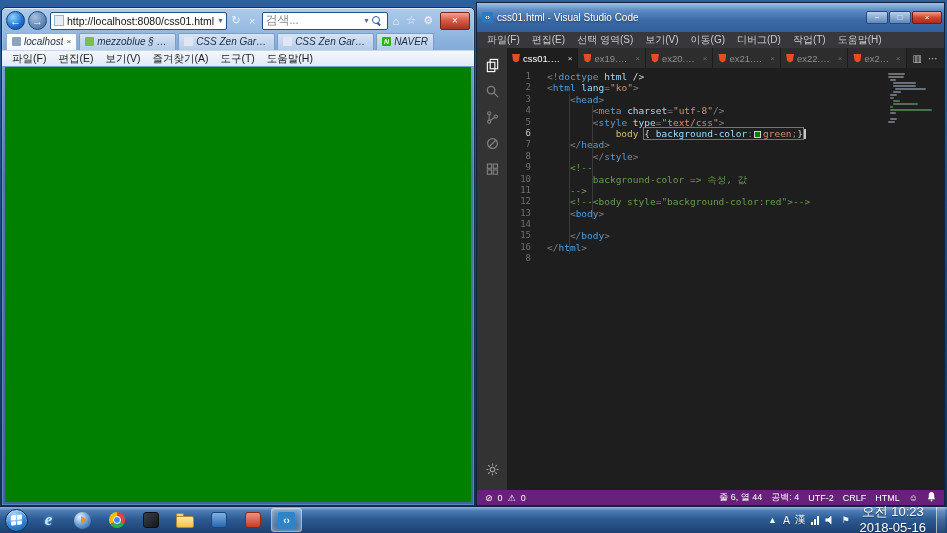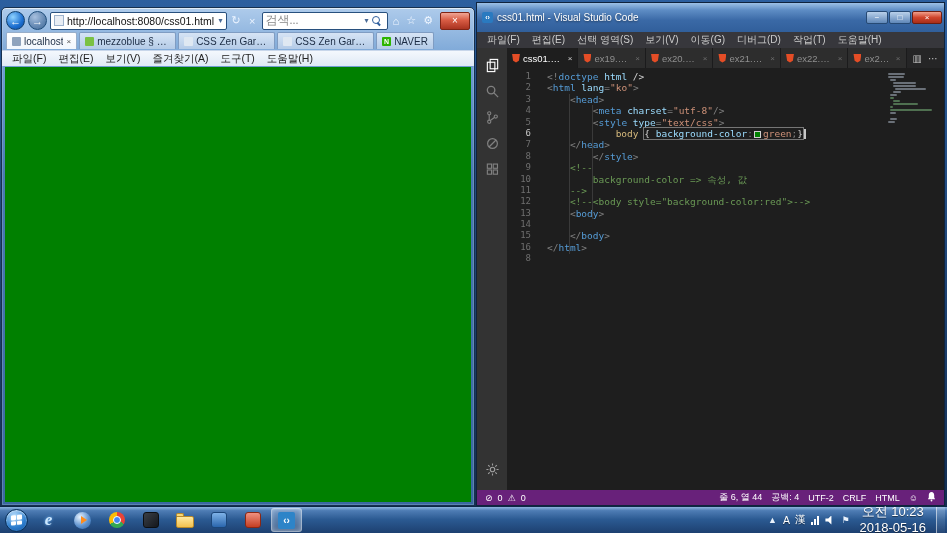--- a/index.html
+++ b/index.html
@@ -26,21 +26,21 @@
   .search{width:126px;height:18px;flex:0 0 auto;background:#fff;border:1px solid #28507e;border-radius:2px;
     display:flex;align-items:center;padding:0 3px;gap:3px;}
   .search-text{font-size:12px;color:#8a8a8a;flex:1;white-space:nowrap;overflow:hidden;font-family:Liberation Serif, serif;}
   .mag{width:10px;height:10px;position:relative;flex:0 0 auto;margin-right:2px;}
   .mag::before{content:"";position:absolute;left:0;top:0;width:6px;height:6px;border:1.4px solid #2f5f9e;border-radius:50%;}
   .mag::after{content:"";position:absolute;left:6px;top:6px;width:4px;height:1.5px;background:#2f5f9e;transform:rotate(45deg);transform-origin:0 0;}
   .glass-ic{font-size:11px;color:#eef5ff;padding:0 2px;flex:0 0 auto;}
   .ie-close{width:30px;height:18px;margin-left:2px;flex:0 0 auto;border-radius:2px;
     background:linear-gradient(180deg,#f0a695,#d85c44 45%,#a93320);border:1px solid #7e2415;
     color:#fff;font-size:10px;display:flex;align-items:center;justify-content:center;}
-  .ie-tabs{height:18px;display:flex;align-items:flex-start;padding:0 4px;gap:2px;}
+  .ie-tabs{height:18px;display:flex;align-items:center;padding:0 4px;gap:2px;font-style:italic;}
   .ie-tab{height:17px;display:flex;align-items:center;gap:3px;padding:0 5px;border:1px solid #7f9cc2;border-bottom:none;
     border-radius:2px 2px 0 0;background:linear-gradient(180deg,#d6e4f5,#b4cbe7);font-size:10px;color:#1c2c44;
     max-width:97px;min-width:0;flex:0 1 auto;}
   .ie-tab.active{background:linear-gradient(180deg,#ffffff,#f2f7fd);border-color:#97adc9;}
   .ie-tab-icon{width:9px;height:9px;flex:0 0 auto;font-size:7px;font-weight:bold;color:#fff;display:flex;align-items:center;justify-content:center;border-radius:1px;}
   .ie-tab-label{white-space:nowrap;overflow:hidden;text-overflow:ellipsis;}
   .ie-tab-close{font-size:8px;color:#555;flex:0 0 auto;}
   .ie-menu{height:16px;background:linear-gradient(180deg,#f4f8fd,#dfe9f5);border-top:1px solid #c8d6ea;
     display:flex;align-items:center;padding:0 4px;}
   .ie-menu span{font-size:10.5px;color:#222;padding:0 6px;}

